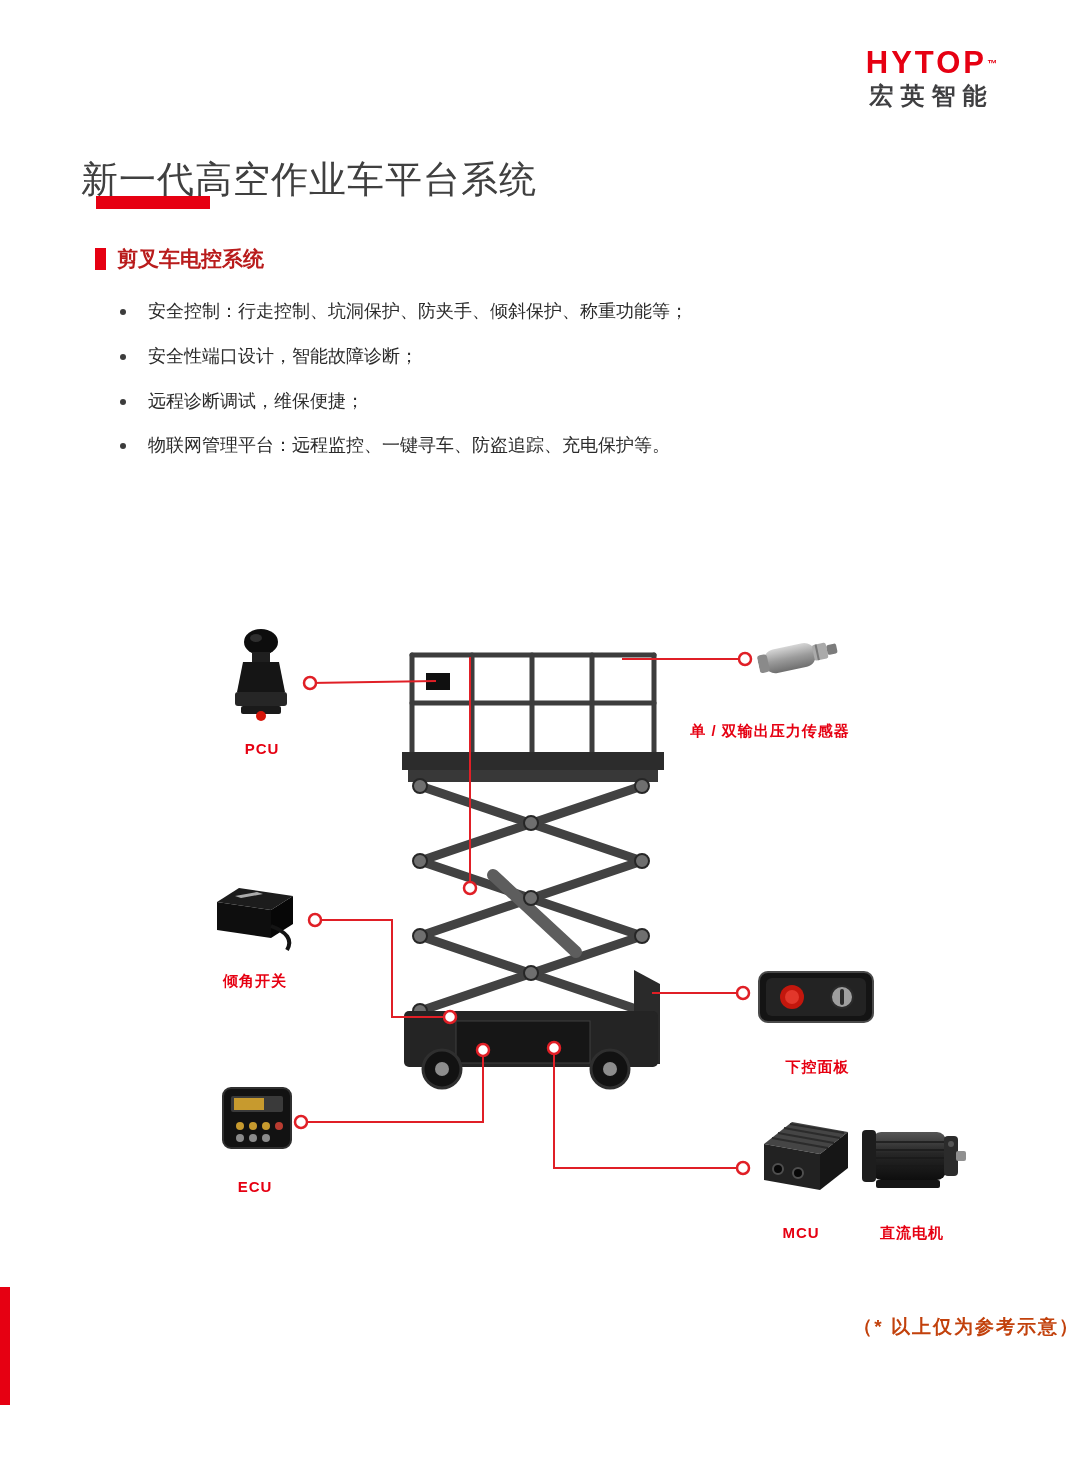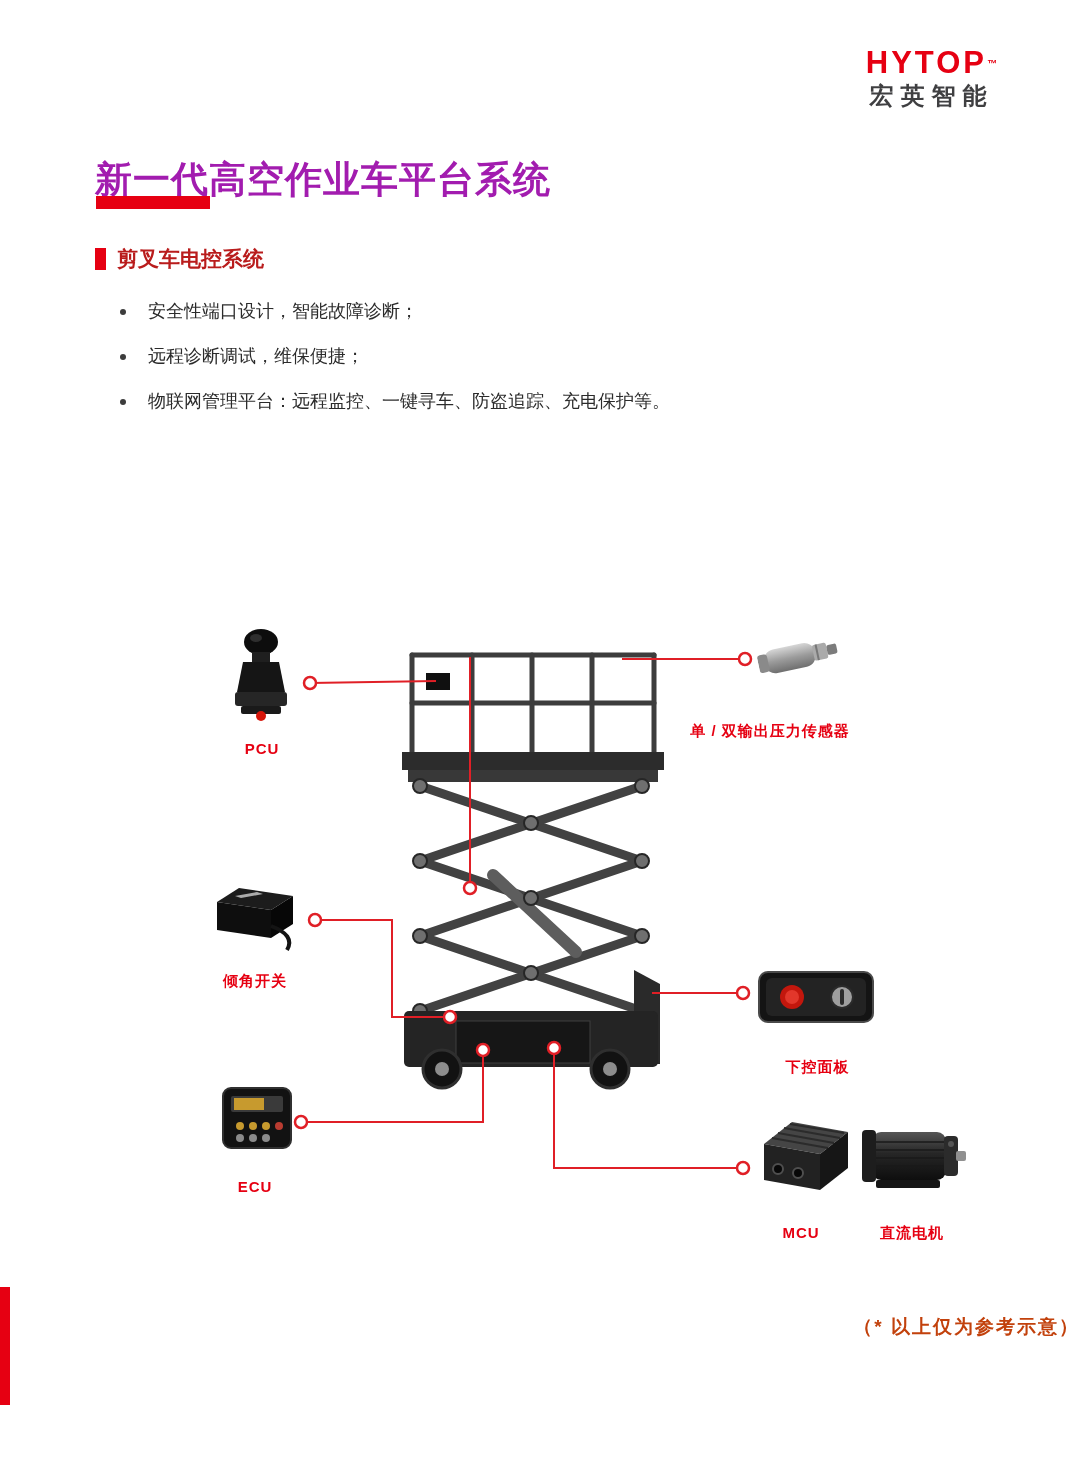--- a/index.html
+++ b/index.html
@@ -6,21 +6,21 @@
   body{
     width:1080px;height:1475px;position:relative;background:#ffffff;
     font-family:"Liberation Sans", sans-serif;overflow:hidden;
   }
   
   .logo{position:absolute;top:46px;right:83px;text-align:center;line-height:1.1;}
   .logo-en{color:#e60012;font-size:31px;font-weight:900;letter-spacing:3px;}
   .logo-tm{color:#e60012;font-size:10px;vertical-align:super;font-weight:700;}
   .logo-cn{color:#3f3f41;font-size:24px;font-weight:800;letter-spacing:7px;margin-top:3px;}
   
-  .page-title{position:absolute;left:95px;top:130px;font-size:37px;font-weight:700;color:#a21caf;letter-spacing:1px;}
+  .page-title{position:absolute;left:81px;top:130px;font-size:37px;font-weight:400;color:#404040;letter-spacing:1px;}
   .title-bar{position:absolute;left:96px;top:196px;width:114px;height:13px;background:#e60012;}
   
   .section{position:absolute;left:95px;top:245px;display:flex;align-items:center;gap:11px;}
   .section-marker{width:11px;height:22px;background:#e60012;}
   .section-title{font-size:21px;font-weight:800;color:#b91c1c;}
   
   .bullets{position:absolute;left:118px;top:302px;list-style:none;margin:0;padding:0;width:760px;}
   .bullets li{position:relative;padding-left:30px;margin-bottom:25px;font-size:18px;color:#2b2b2b;line-height:1.1;}
   .bullets li::before{content:"";position:absolute;left:2px;top:7px;width:6px;height:6px;border-radius:50%;background:#3c3c3c;}
   
@@ -42,20 +42,21 @@
 
 <h1 class="page-title">新一代高空作业车平台系统</h1>
 <div class="title-bar"></div>
 
 <div class="section">
   <span class="section-marker"></span>
   <span class="section-title">剪叉车电控系统</span>
 </div>
 
 <ul class="bullets">
+  <li>安全控制：行走控制、坑洞保护、防夹手、倾斜保护、称重功能等；</li>
   <li>安全性端口设计，智能故障诊断；</li>
   <li>远程诊断调试，维保便捷；</li>
   <li>物联网管理平台：远程监控、一键寻车、防盗追踪、充电保护等。</li>
 </ul>
 
 <div class="illustration" style="left:398px;top:640px;">
   <svg width="270" height="455" viewBox="0 0 270 455">
 
     <g stroke="#3d3d3d" stroke-width="5" fill="none" stroke-linecap="round">
       <line x1="14" y1="15" x2="256" y2="15"></line>

